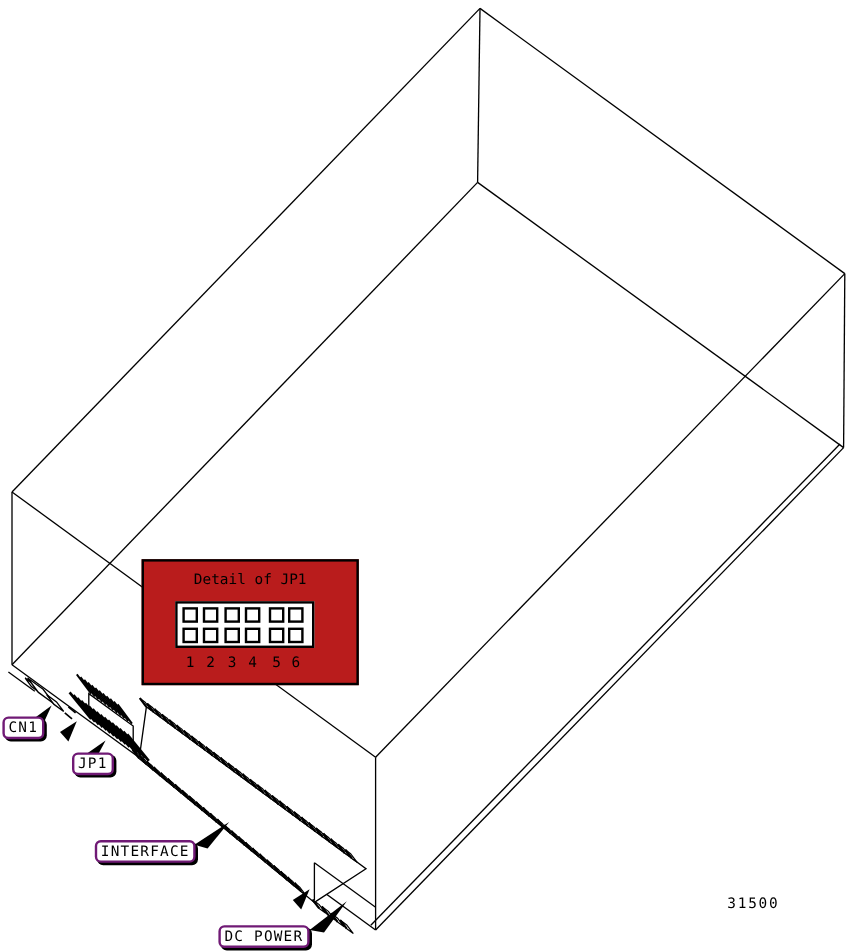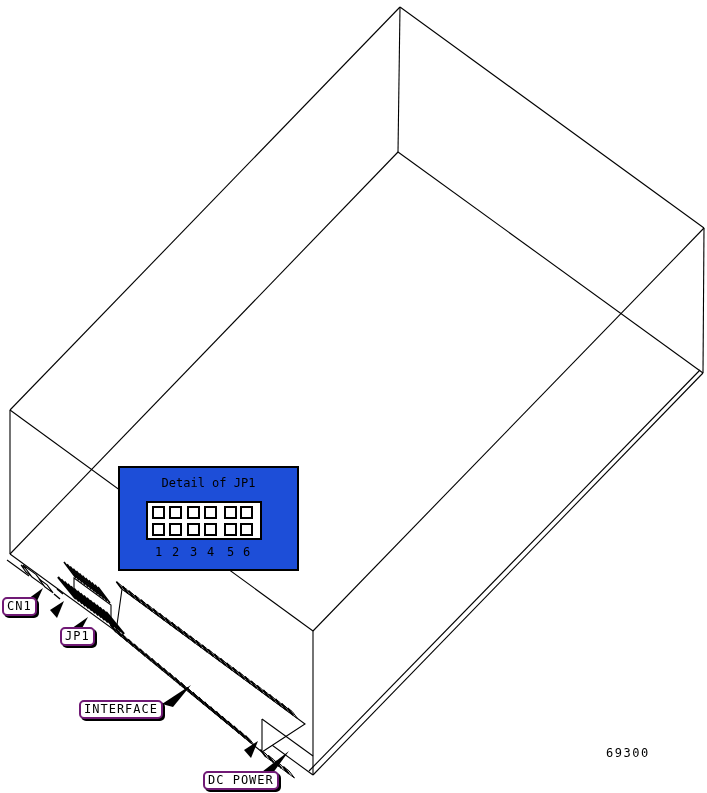--- a/index.html
+++ b/index.html
@@ -9,21 +9,21 @@
     font-family:"DejaVu Sans Mono","Liberation Mono",monospace;color:#000;
   }
   svg.art{position:absolute;left:0;top:0;}
   .callout{
     position:absolute;z-index:4;background:#fff;border:2px solid #701a75;border-radius:5px;
     padding:1px 3px;font-size:12px;line-height:13px;letter-spacing:1px;white-space:nowrap;
     box-shadow:2px 2px 0 #000;
   }
   .detail-box{
     position:absolute;left:118px;top:466px;width:181px;height:105px;z-index:3;
-    background:#1d4ed8;border:2px solid #000;box-sizing:border-box;
+    background:#b91c1c;border:2px solid #000;box-sizing:border-box;
   }
   .detail-title{margin-top:8px;text-align:center;font-size:12px;letter-spacing:0px;}
   .pin-box{
     position:absolute;left:26px;top:33px;width:116px;height:39px;
     border:2px solid #000;box-sizing:border-box;background:#fff;
   }
   .pin-sq{
     position:absolute;width:13px;height:13px;border:2px solid #000;
     box-sizing:border-box;background:#fff;
   }
@@ -251,16 +251,16 @@
         <span class="pin-num" style="left: 73.5px;">3</span>
         <span class="pin-num" style="left: 90.5px;">4</span>
         <span class="pin-num" style="left: 110.5px;">5</span>
         <span class="pin-num" style="left: 126.5px;">6</span>
       </div>
   </div>
 
   <div class="callout" style="left:2px;top:597px">CN1</div>
   <div class="callout" style="left:60px;top:627px">JP1</div>
   <div class="callout" style="left:79px;top:700px">INTERFACE</div>
-  <div class="callout" style="left:203px;top:771px">DC POWER</div>
-
-  <div class="part-number">69300</div>
+  <div class="callout" style="left:182px;top:771px">DC POWER</div>
+
+  <div class="part-number">31500</div>
 </div>
 
 </body></html>

